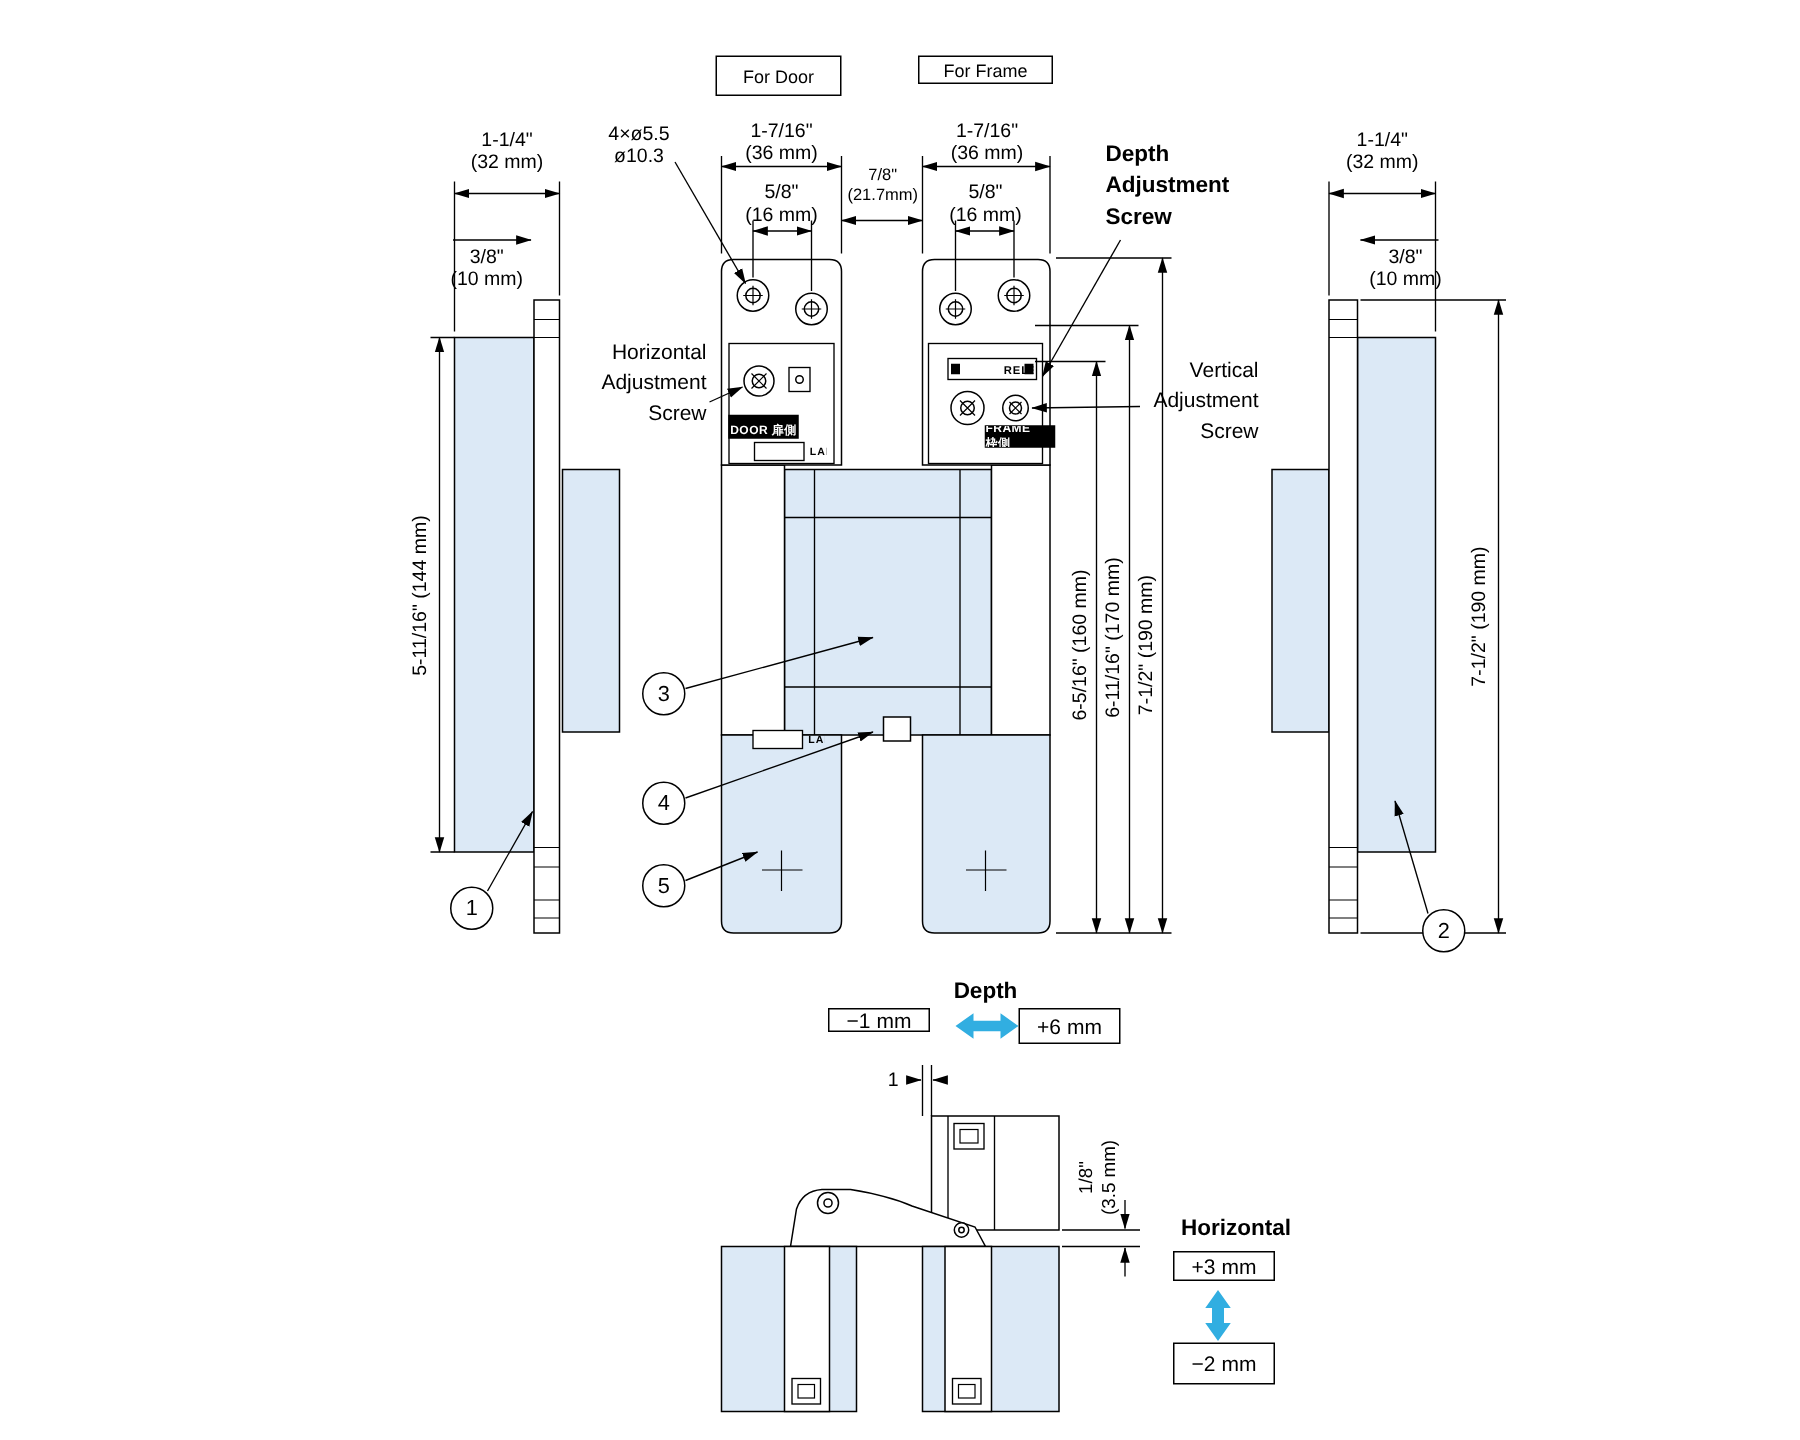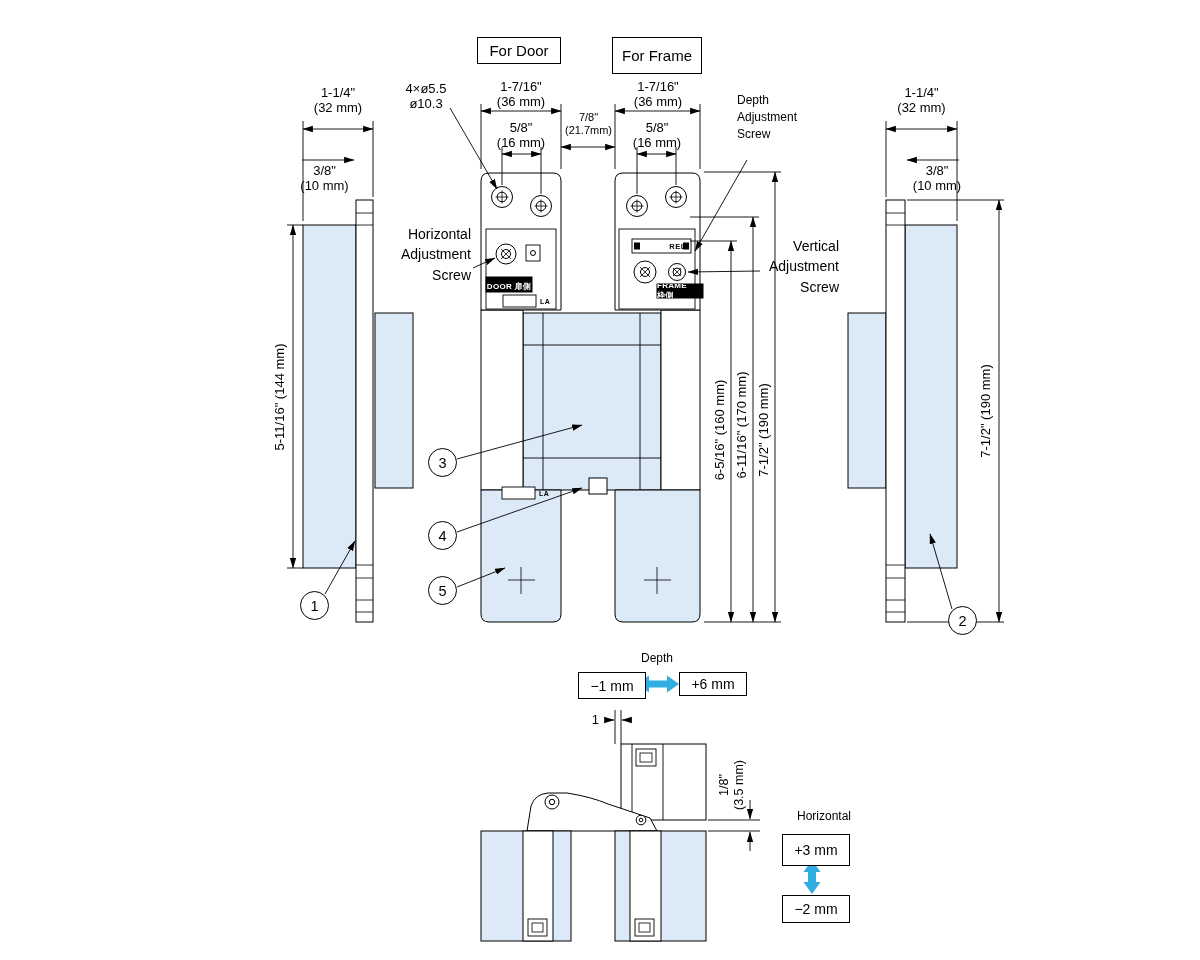--- a/index.html
+++ b/index.html
@@ -2,25 +2,25 @@
 <html style="--panel: #dce9f6; --accent: #31aee1;"><head>
 <meta charset="utf-8">
 <style>
   * { margin:0; padding:0; box-sizing:border-box; }
   html,body { background:#fff; }
   body { font-family:"Liberation Sans","DejaVu Sans",sans-serif; color:#000; }
   .stage { position:relative; width:1200px; height:960px; background:#fff; overflow:hidden; }
   svg.art { position:absolute; left:0; top:0; }
   .t { position:absolute; font-size:13px; line-height:1.18; text-align:center; white-space:nowrap; }
   .t.small { font-size:11px; }
-  .t.big { font-size:12px; line-height:1.4; }
+  .t.big { font-size:15px; line-height:1.4;font-weight:bold; }
   .t.alignleft { text-align:left; }
   .t.alignright { text-align:right; }
   .vt { position:absolute; transform:rotate(-90deg); font-size:13px; line-height:1.2; text-align:center; white-space:nowrap; }
-  .framebox { position:absolute; border:1.4px solid #000; background:#fff; display:flex; align-items:center; justify-content:center; font-size:15px; }
+  .framebox { position:absolute; border:1.4px solid #000; background:#fff; display:flex; align-items:center; justify-content:center; font-size:12px; }
   .valbox { position:absolute; border:1.2px solid #000; background:#fff; display:flex; align-items:center; justify-content:center; font-size:14px; }
   .callout { position:absolute; width:29px; height:29px; border:1.3px solid #000; border-radius:50%; background:#fff; display:flex; align-items:center; justify-content:center; font-size:14.5px; }
   .chip { position:absolute; color:#fff; font-weight:bold; font-size:8px; display:flex; align-items:center; justify-content:center; letter-spacing:.3px; overflow:hidden; }
   .mini { position:absolute; font-size:7.5px; font-weight:bold; display:flex; align-items:center; justify-content:center; letter-spacing:.6px; overflow:hidden;padding-left:48px; }
 </style>
 </head>
 <body>
 
 <div class="stage">
 
@@ -168,21 +168,21 @@
     </g>
 
     <g stroke="none">
       <path d="M637,684L649,675.5L649,680.5L667,680.5L667,675.5L679,684L667,692.5L667,687.5L649,687.5L649,692.5Z" fill="var(--accent)"></path>
       <path d="M812,860L820.5,872L816,872L816,882L820.5,882L812,894L803.5,882L808,882L808,872L803.5,872Z" fill="var(--accent)"></path>
     </g>
   </g>
 </svg>
 
 <div class="framebox" style="left:477px;top:37px;width:84px;height:27px">For Door</div>
-<div class="framebox" style="left:612px;top:37px;width:90px;height:37px">For Frame</div>
+<div class="framebox" style="left:612px;top:37px;width:90px;height:19px">For Frame</div>
 
 <div class="t" style="left:394px;top:81px;width:64px">
   <div>4×ø5.5</div>
   <div>ø10.3</div>
 </div>
 
 <div class="t" style="left:477px;top:79px;width:88px">
   <div>1-7/16"</div>
   <div>(36 mm)</div>
 </div>
@@ -247,24 +247,24 @@
 <div class="callout" style="left:428px;top:521px">4</div>
 <div class="callout" style="left:428px;top:576px">5</div>
 
 <div class="chip" style="left:486px;top:277px;width:46px;height:18px">DOOR 扉側</div>
 <div class="chip" style="left:657px;top:284px;width:39px;height:14px">FRAME 枠側</div>
 <div class="mini" style="left:641px;top:240px;width:41px;height:12px">RELEASE</div>
 <div class="mini" style="left:503px;top:295px;width:33px;height:12px;font-size:7px">LAMP</div>
 <div class="mini" style="left:502px;top:487px;width:33px;height:12px;font-size:7px">LAMP</div>
 
 <div class="t big" style="left:618px;top:650px;width:78px">Depth</div>
-<div class="valbox" style="left:578px;top:672px;width:68px;height:27px">−1 mm</div>
+<div class="valbox" style="left:552px;top:672px;width:68px;height:16px">−1 mm</div>
 <div class="valbox" style="left:679px;top:672px;width:68px;height:24px">+6 mm</div>
 <div class="t alignright" style="left:581px;top:712px;width:18px">1</div>
 <div class="vt" style="left:698px;top:769px;width:70px;height:32px;font-size:12.5px">
   <div>1/8"</div>
   <div>(3.5 mm)</div>
 </div>
 <div class="t big" style="left:780px;top:808px;width:88px">Horizontal</div>
-<div class="valbox" style="left:782px;top:834px;width:68px;height:32px">+3 mm</div>
+<div class="valbox" style="left:782px;top:834px;width:68px;height:20px">+3 mm</div>
 <div class="valbox" style="left:782px;top:895px;width:68px;height:28px">−2 mm</div>
 
 </div>
 
 </body></html>

